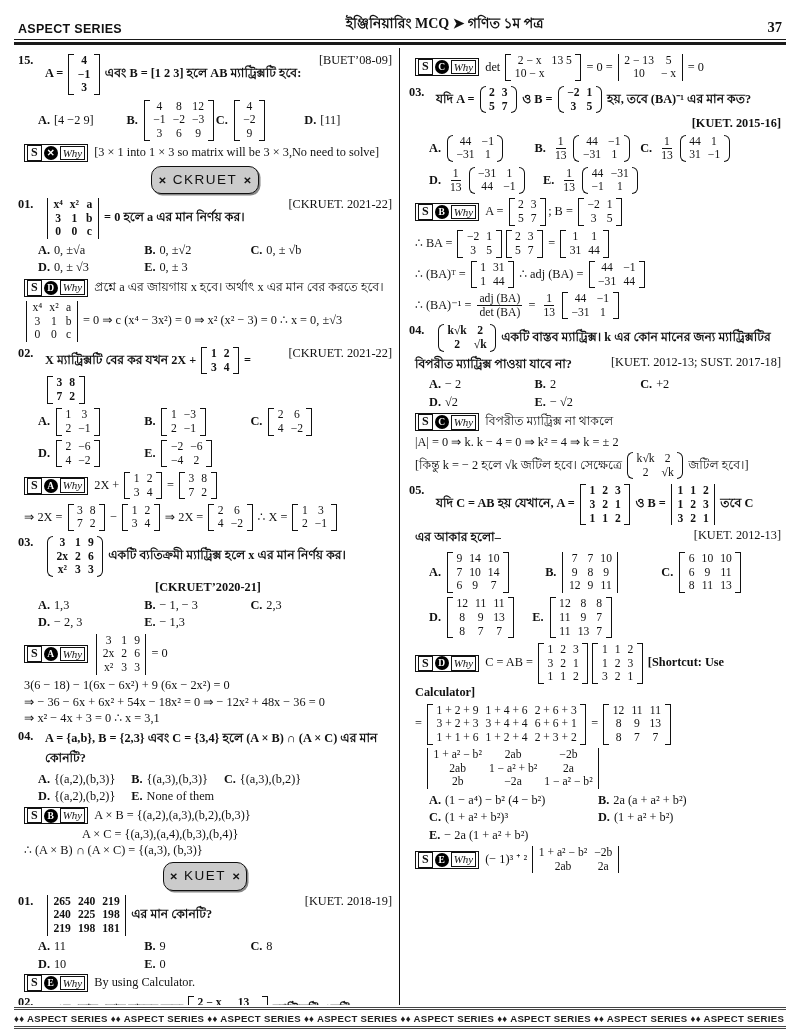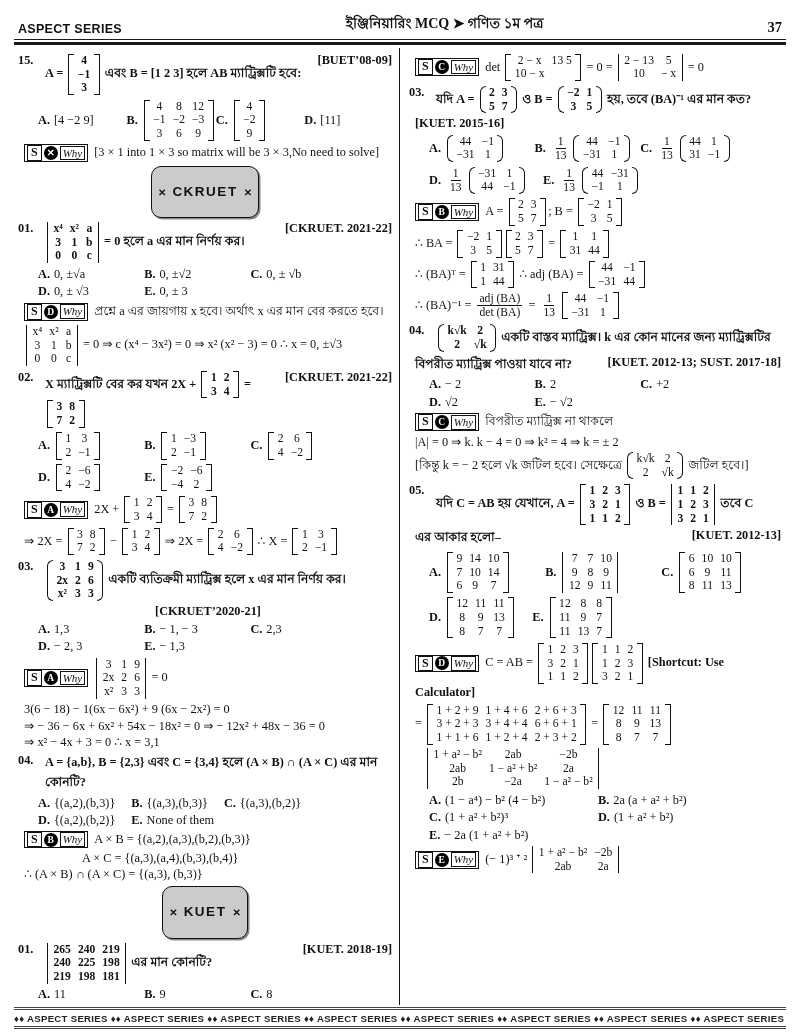--- a/index.html
+++ b/index.html
@@ -10,21 +10,21 @@
   .hc{font-size:14px;}
   .hr{font-size:14.5px;}
   .hrule{border-top:1.6px solid #1a1a1a;height:2px;border-bottom:3.6px solid #1a1a1a;}
   .cols{flex:1;display:flex;overflow:hidden;padding-top:3px;}
   .col{width:50%;box-sizing:border-box;overflow:hidden;padding:2px 5px 0 4px;}
   .col.left{border-right:1.7px solid #111;padding-right:7px;}
   .col.right{padding-left:9px;}
   .q{display:flex;margin:3px 0 2px 0;font-weight:700;}
   .qn{flex:none;width:27px;}
   .qb{flex:1;display:block;}
-  .ref{float:right;font-weight:700;}
+  .ref{float:right;font-weight:400;}
   .ln{margin:1.5px 0;padding-left:6px;}
   .sol{margin:2.5px 0;padding-left:6px;}
   .sw{display:inline-flex;align-items:center;border:1.6px solid #111;padding:0 2px;margin-right:6px;background:#fff;vertical-align:middle;}
   .sws{font-weight:800;border:1.2px solid #111;padding:0 3px;font-size:12px;line-height:1.15;}
   .swc{width:14px;height:14px;border-radius:50%;background:#000;color:#fff;display:inline-flex;align-items:center;justify-content:center;font-size:9.5px;font-weight:700;margin:0 2px;flex:none;}
   .sww{font-weight:400;font-style:italic;border:1.2px solid #111;padding:0 2px;font-size:11px;line-height:1.15;}
   .optrow{display:flex;margin:2.5px 0;padding-left:20px;align-items:center;}
   .opt{display:inline-flex;align-items:center;}
   .lab{font-weight:700;margin-right:4px;}
   .mx{display:inline-flex;align-items:stretch;vertical-align:middle;margin:1px 2px;}
@@ -36,21 +36,21 @@
   .pr .bk.bl{border:1.4px solid #111;border-right:none;border-radius:8px 0 0 8px;}
   .pr .bk.br2{border:1.4px solid #111;border-left:none;border-radius:0 8px 8px 0;}
   .dt .bk{width:2px;}
   .dt .bk.bl{border-left:1.5px solid #111;}
   .dt .bk.br2{border-right:1.5px solid #111;}
   .fr{display:inline-flex;flex-direction:column;align-items:center;vertical-align:middle;margin:0 3px;font-size:11.6px;line-height:1.12;}
   .fn{border-bottom:1.2px solid #111;padding:0 2px;}
   .fd{padding:0 2px;}
   .bd{font-weight:700;}
   .banner-row{display:flex;justify-content:center;margin:4px 0 3px 0;}
-  .banner{display:inline-flex;align-items:center;background:#cbcbcb;border:1.9px solid #111;border-radius:10px;padding:16px 3px;font-family:"Liberation Sans",sans-serif;font-weight:700;font-size:13.5px;box-shadow:1.5px 1.5px 0 #888;line-height:1.35;}
+  .banner{display:inline-flex;align-items:center;background:#cbcbcb;border:1.9px solid #111;border-radius:10px;padding:4px 3px;font-family:"Liberation Sans",sans-serif;font-weight:400;font-size:13.5px;box-shadow:1.5px 1.5px 0 #888;line-height:1.35;}
   .bx::before{content:"✕";font-size:10px;font-weight:900;margin:0 3px;}
   .bt{letter-spacing:1.5px;padding:0 3px;}
   .foot{flex:none;margin:2px 0 6px 0;border-top:3px double #444;border-bottom:3px double #444;text-align:center;font-family:"Liberation Sans",sans-serif;font-size:9.6px;font-weight:700;letter-spacing:.3px;color:#222;padding:2.5px 0;white-space:nowrap;overflow:hidden;}
 </style>
 </head>
 <body>
 
 <div class="page">
   <div class="hdr">
     <span class="hl">ASPECT SERIES</span>
@@ -716,21 +716,21 @@
                   </tr>
                   <tr>
                     <td>3</td>
                     <td>5</td>
                   </tr>
                 </tbody>
               </table>
               <span class="bk br2"></span>
             </span><span> হয়, তবে (BA)⁻¹ এর মান কত?</span></span>
         </div>
-        <div class="ln" style="text-align: left;"><span class="bd">[KUET. 2015-16]</span></div>
+        <div class="ln" style="text-align: right;"><span class="bd">[KUET. 2015-16]</span></div>
         <div class="optrow">
           <span class="opt" style="flex: 0 0 30%;">
             <span class="lab">A.</span>
             <span class="mx pr">
               <span class="bk bl"></span>
               <table>
                 <tbody>
                   <tr>
                     <td>44</td>
                     <td>−1</td>

